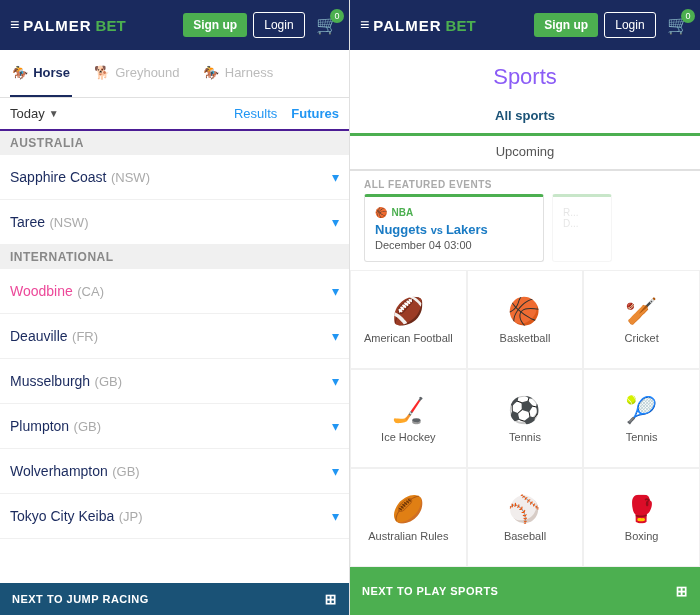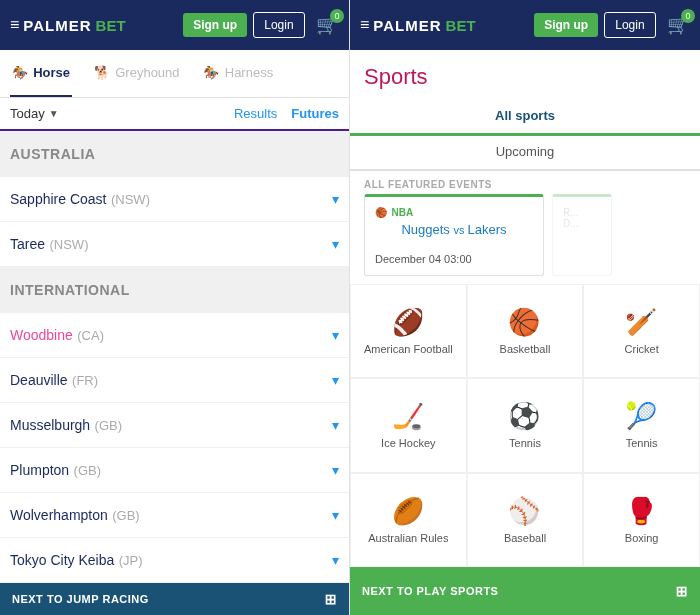--- a/index.html
+++ b/index.html
@@ -19,42 +19,42 @@
     .tab { display: flex; align-items: center; gap: 5px; font-size: 13px; color: #888; cursor: pointer; padding: 0 2px; height: 100%; border-bottom: 2px solid transparent; }
     .tab.active { color: #1a2a5e; border-bottom: 2px solid #1a2a5e; font-weight: bold; }
 
     .filter-bar { display: flex; align-items: center; padding: 8px 10px; border-bottom: 2px solid #4c1d95; gap: 6px; }
     .today-select { display: flex; align-items: center; gap: 4px; font-size: 13px; color: #333; cursor: pointer; }
     .today-arrow { font-size: 10px; color: #555; }
     .filter-links { margin-left: auto; display: flex; gap: 14px; }
     .filter-link { font-size: 13px; cursor: pointer; color: #2196f3; }
     .filter-link.active { color: #2196f3; font-weight: bold; }
 
-    .section-label { background: #f0f0f0; padding: 15px 10px; font-size: 14px; color: #888; font-weight: bold; letter-spacing: 0.5px; text-transform: uppercase; }
+    .section-label { background: #f0f0f0; padding: 5px 10px; font-size: 12px; color: #888; font-weight: bold; letter-spacing: 0.5px; text-transform: uppercase; }
     .race-item { display: flex; align-items: center; justify-content: space-between; padding: 13px 10px; border-bottom: 1px solid #f0f0f0; cursor: pointer; }
     .race-chevron { color: #2196f3; font-size: 14px; }
 
     .bottom-bar-left { background: #1a5276; color: #fff; font-size: 11px; font-weight: bold; display: flex; align-items: center; justify-content: space-between; padding: 0 12px; height: 32px; margin-top: auto; cursor: pointer; letter-spacing: 0.5px; }
 
     
     .right-panel { width: 350px; display: flex; flex-direction: column; background: #fff; }
     .right-panel .header { background: #1a2a5e; }
 
-    .sports-title { padding: 14px 14px 8px; font-size: 22px; color: #be185d; font-weight: 400; }
+    .sports-title { padding: 14px 14px 8px; font-size: 22px; color: #8b5cf6; font-weight: 400; text-align: center; }
 
     .sports-tabs { display: flex; border-bottom: 2px solid #e0e0e0; flex-direction: column; }
     .sports-tab { flex: 1; text-align: center; padding: 10px 0; font-size: 13px; cursor: pointer; color: #555; }
     .sports-tab.active { color: #1a5276; font-weight: bold; border-bottom: 3px solid #4caf50; margin-bottom: -2px; }
 
     .featured-label { padding: 8px 14px 4px; font-size: 10px; color: #aaa; font-weight: bold; letter-spacing: 0.5px; text-transform: uppercase; }
 
     .events-scroll { display: flex; overflow: hidden; margin: 0 14px 8px; gap: 8px; }
     .event-card { border: 1px solid #e0e0e0; border-top: 3px solid #4caf50; border-radius: 3px; padding: 10px; min-width: 180px; flex-shrink: 0; }
     .event-sport-label { font-size: 10px; color: #4caf50; font-weight: bold; display: flex; align-items: center; gap: 4px; margin-bottom: 4px; }
-    .event-teams { font-size: 13px; color: #1a7bc4; font-weight: 400; margin-bottom: 16px; text-align: center; }
+    .event-teams { font-size: 13px; color: #1a7bc4; font-weight: 700; margin-bottom: 2px; }
     .event-teams span { color: #1a7bc4; }
     .event-vs { color: #aaa; font-size: 11px; }
     .event-time { font-size: 11px; color: #555; }
 
     .sports-grid { display: grid; grid-template-columns: repeat(3, 1fr); gap: 0; flex: 1; }
     .sport-cell { display: flex; flex-direction: column; align-items: center; justify-content: center; padding: 12px 6px; border: 1px solid #f0f0f0; cursor: pointer; }
     .sport-icon { font-size: 26px; color: #4caf50; margin-bottom: 5px; }
     .sport-name { font-size: 11px; color: #555; text-align: center; }
 
     .bottom-bar-right { background: #4caf50; color: #fff; font-size: 11px; font-weight: bold; display: flex; align-items: center; justify-content: space-between; padding: 0 12px; height: 48px; margin-top: auto; cursor: pointer; letter-spacing: 0.5px; }

